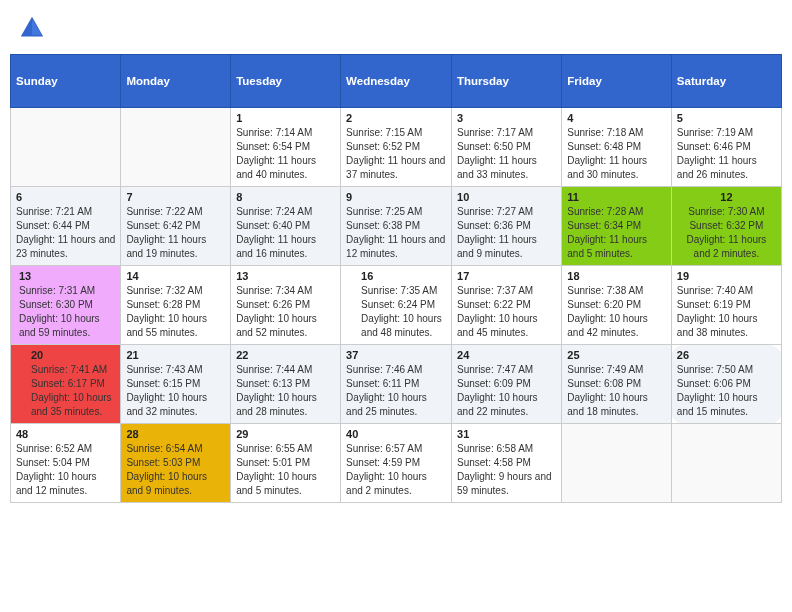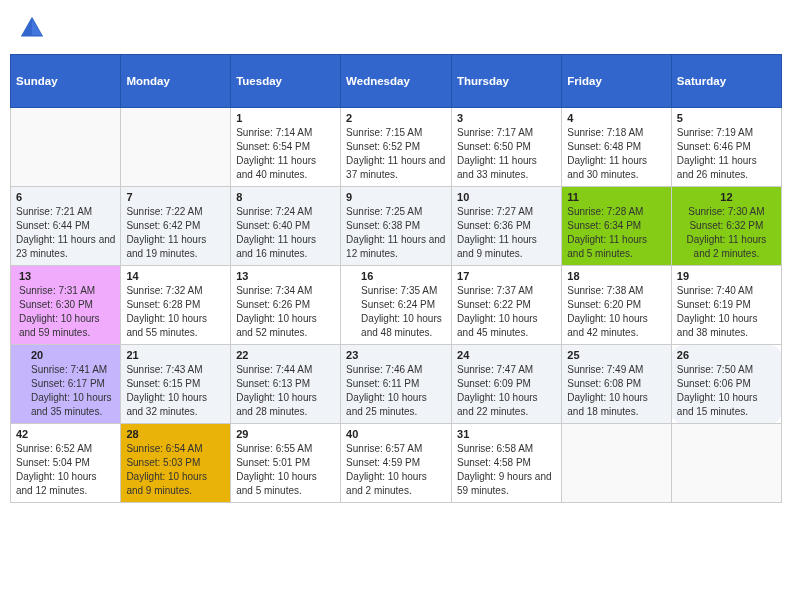--- a/index.html
+++ b/index.html
@@ -211,52 +211,52 @@
           <td style="background: rgb(255, 255, 255);">
             <span class="day-number">18</span>
             <div class="day-info">Sunrise: 7:38 AM<br>Sunset: 6:20 PM<br>Daylight: 10 hours and 42 minutes.</div>
           </td>
           <td style="background: rgb(255, 255, 255);">
             <span class="day-number">19</span>
             <div class="day-info">Sunrise: 7:40 AM<br>Sunset: 6:19 PM<br>Daylight: 10 hours and 38 minutes.</div>
           </td>
         </tr>
         <tr>
-          <td style="background: #c4b5fd; padding-left: 20px;">
+          <td style="background: #ef4444; padding-left: 20px;">
             <span class="day-number">20</span>
             <div class="day-info">Sunrise: 7:41 AM<br>Sunset: 6:17 PM<br>Daylight: 10 hours and 35 minutes.</div>
           </td>
           <td style="background: rgb(240, 243, 248);">
             <span class="day-number">21</span>
             <div class="day-info">Sunrise: 7:43 AM<br>Sunset: 6:15 PM<br>Daylight: 10 hours and 32 minutes.</div>
           </td>
           <td style="background: rgb(240, 243, 248);">
             <span class="day-number">22</span>
             <div class="day-info">Sunrise: 7:44 AM<br>Sunset: 6:13 PM<br>Daylight: 10 hours and 28 minutes.</div>
           </td>
           <td style="background: rgb(240, 243, 248);">
-            <span class="day-number">23</span>
+            <span class="day-number">37</span>
             <div class="day-info">Sunrise: 7:46 AM<br>Sunset: 6:11 PM<br>Daylight: 10 hours and 25 minutes.</div>
           </td>
           <td style="background: rgb(240, 243, 248);">
             <span class="day-number">24</span>
             <div class="day-info">Sunrise: 7:47 AM<br>Sunset: 6:09 PM<br>Daylight: 10 hours and 22 minutes.</div>
           </td>
           <td style="background: rgb(240, 243, 248);">
             <span class="day-number">25</span>
             <div class="day-info">Sunrise: 7:49 AM<br>Sunset: 6:08 PM<br>Daylight: 10 hours and 18 minutes.</div>
           </td>
           <td style="background: rgb(240, 243, 248); border-radius: 13px;">
             <span class="day-number">26</span>
             <div class="day-info">Sunrise: 7:50 AM<br>Sunset: 6:06 PM<br>Daylight: 10 hours and 15 minutes.</div>
           </td>
         </tr>
         <tr>
           <td style="background: rgb(255, 255, 255);">
-            <span class="day-number">42</span>
+            <span class="day-number">48</span>
             <div class="day-info">Sunrise: 6:52 AM<br>Sunset: 5:04 PM<br>Daylight: 10 hours and 12 minutes.</div>
           </td>
           <td style="background: #eab308;">
             <span class="day-number">28</span>
             <div class="day-info">Sunrise: 6:54 AM<br>Sunset: 5:03 PM<br>Daylight: 10 hours and 9 minutes.</div>
           </td>
           <td style="background: rgb(255, 255, 255); margin-left: 24px;">
             <span class="day-number">29</span>
             <div class="day-info">Sunrise: 6:55 AM<br>Sunset: 5:01 PM<br>Daylight: 10 hours and 5 minutes.</div>
           </td>

